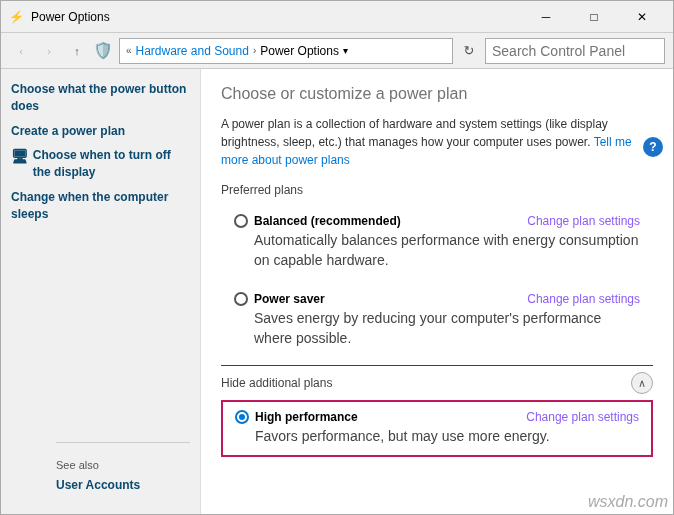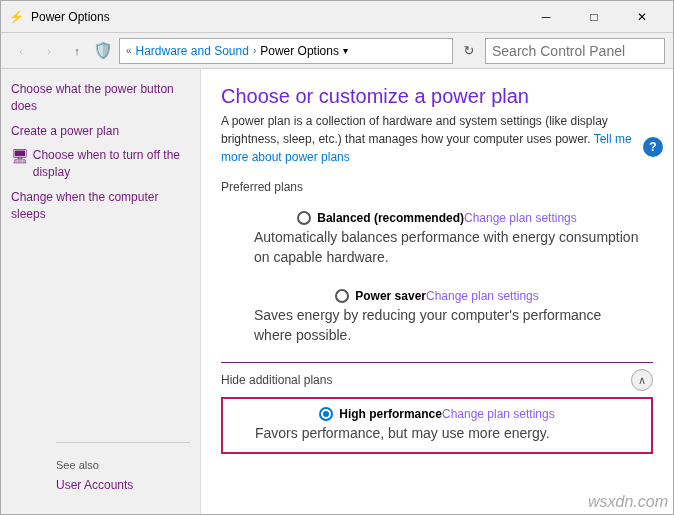--- a/index.html
+++ b/index.html
@@ -162,28 +162,29 @@
       flex-direction: column;
     }
     .sidebar-title {
       font-size: 12px;
       font-weight: 600;
       color: #000;
       margin-bottom: 12px;
     }
     .sidebar-link {
       font-size: 12px;
-      color: #701a75;
+      color: #0c4a6e;
       cursor: pointer;
       text-decoration: none;
       line-height: 1.4;
       margin-bottom: 8px;
       display: flex;
       align-items: flex-start;
       gap: 4px;
+      font-weight: bold;
     }
     .see-also {
       margin-top: auto;
       padding-top: 16px;
       border-top: 1px solid #ccc;
       margin-left: 45px;
     }
     .see-also-title {
       font-size: 11px;
       color: #555;
@@ -191,24 +192,24 @@
     }
 
     
     .content {
       flex: 1;
       padding: 16px 20px;
       overflow-y: auto;
       background: #fff;
     }
     .page-title {
-      font-size: 20px;
-      color: #6d28d9;
+      font-size: 16px;
+      color: #737373;
       font-weight: 300;
-      margin-bottom: 4px;
+      margin-bottom: 12px;
     }
     .page-description {
       font-size: 12px;
       color: #333;
       line-height: 1.5;
       margin-bottom: 14px;
     }
     .page-description a {
       color: #0078d7;
       text-decoration: none;
@@ -223,21 +224,21 @@
     
     .plan-item {
       padding: 8px 12px;
       margin-bottom: 4px;
       border: 1px solid transparent;
     }
 
     .plan-header {
       display: flex;
       align-items: center;
-      justify-content: center;
+      justify-content: space-between;
       margin-bottom: 3px;
     }
     .plan-name-row {
       display: flex;
       align-items: center;
       gap: 6px;
     }
     .radio-circle {
       width: 14px;
       height: 14px;

